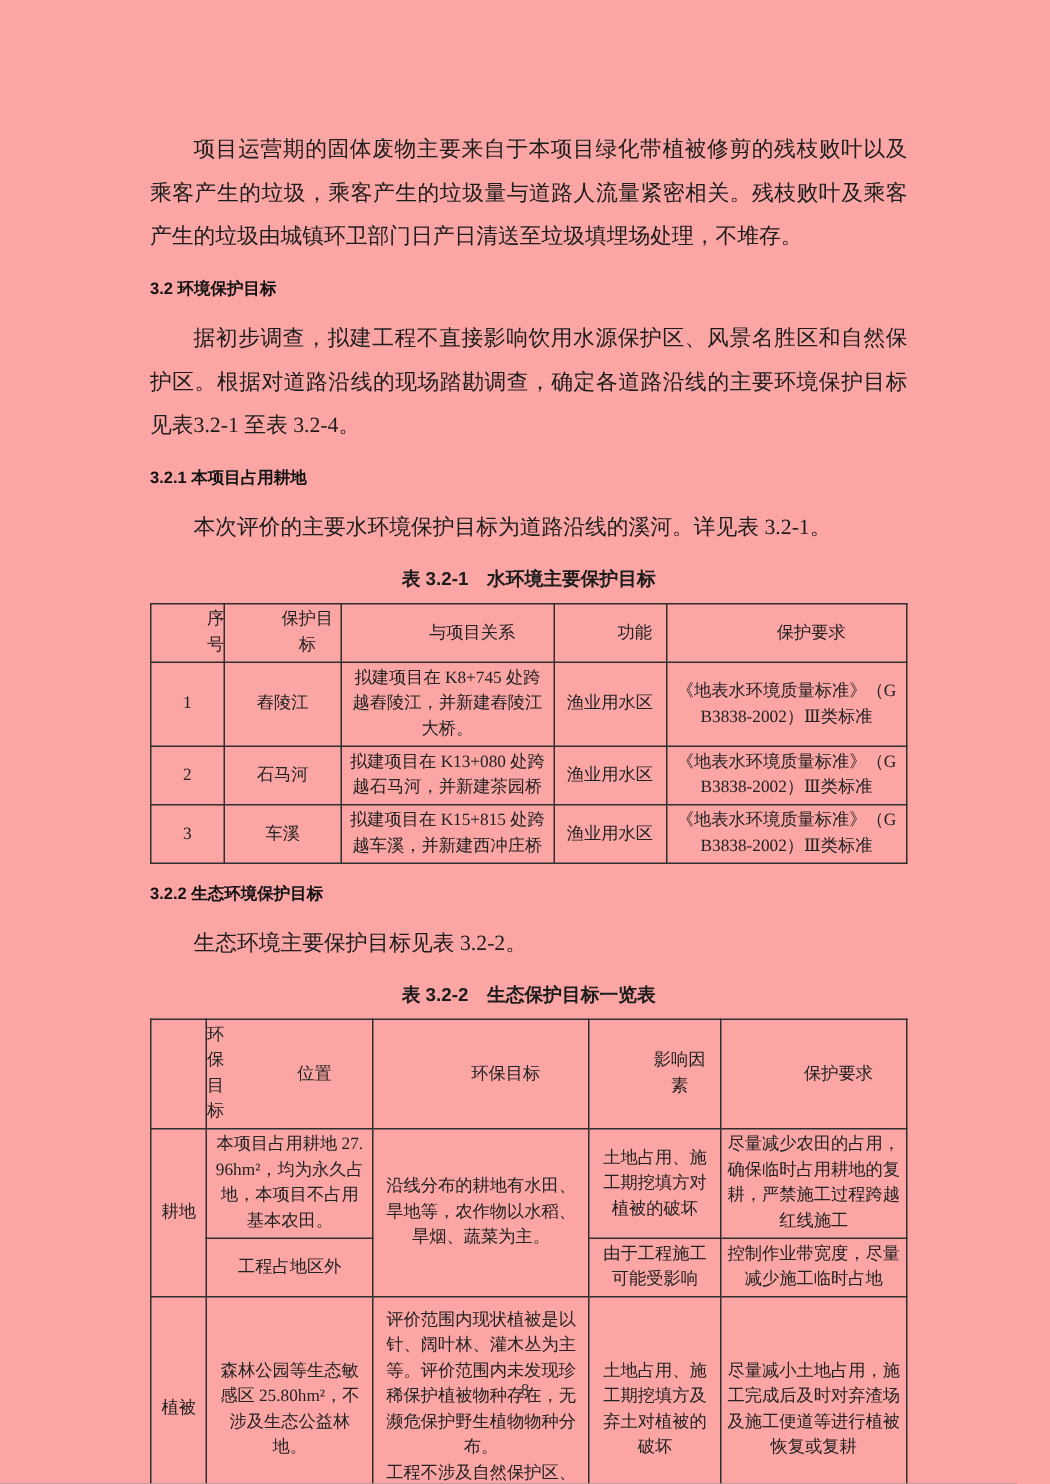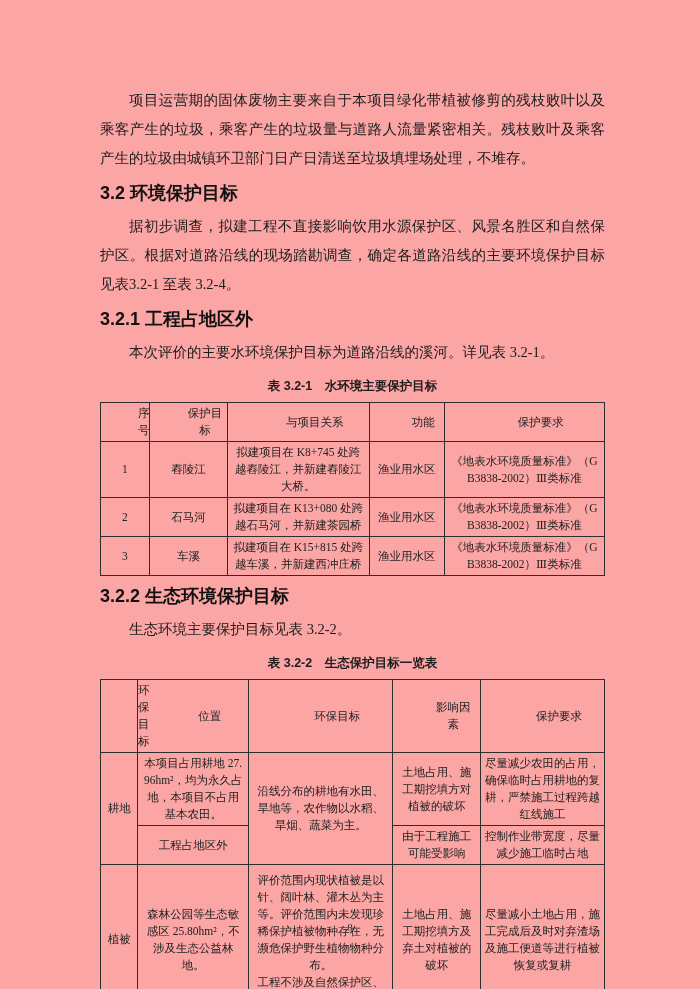--- a/index.html
+++ b/index.html
@@ -23,21 +23,21 @@
   p.body {
     font-size: 14.5px;
     line-height: 29px;
     text-align: justify;
     text-justify: inter-ideograph;
     color: #1c1c1c;
   }
   p.indent { text-indent: 2em; }
   h2.sec {
     font-family: "Liberation Sans", "DejaVu Sans", sans-serif;
-    font-size: 18px;
+    font-size: 11px;
     font-weight: bold;
     color: #111;
     margin: 9px 0 8px 0;
     line-height: 22px;
   }
   p.caption {
     font-family: "Liberation Sans", "DejaVu Sans", sans-serif;
     font-size: 12.5px;
     font-weight: bold;
     text-align: center;
@@ -80,21 +80,21 @@
 <body>
 
 <div class="page">
   <div class="content">
 
     <p class="body indent">项目运营期的固体废物主要来自于本项目绿化带植被修剪的残枝败叶以及乘客产生的垃圾，乘客产生的垃圾量与道路人流量紧密相关。残枝败叶及乘客产生的垃圾由城镇环卫部门日产日清送至垃圾填埋场处理，不堆存。</p>
 
     <h2 class="sec mt-sec">3.2 环境保护目标</h2>
     <p class="body indent">据初步调查，拟建工程不直接影响饮用水源保护区、风景名胜区和自然保护区。根据对道路沿线的现场踏勘调查，确定各道路沿线的主要环境保护目标见表3.2-1 至表 3.2-4。</p>
 
-    <h2 class="sec mt-sec">3.2.1 工程占地区外</h2>
+    <h2 class="sec mt-sec">3.2.1 本项目占用耕地</h2>
     <p class="body indent">本次评价的主要水环境保护目标为道路沿线的溪河。详见表 3.2-1。</p>
 
     <p class="caption">表 3.2-1　水环境主要保护目标</p>
 
     <table class="doc t1">
       <colgroup>
         <col style="width:9.7%">
           <col style="width:15.5%">
           <col style="width:28.1%">
           <col style="width:14.9%">

